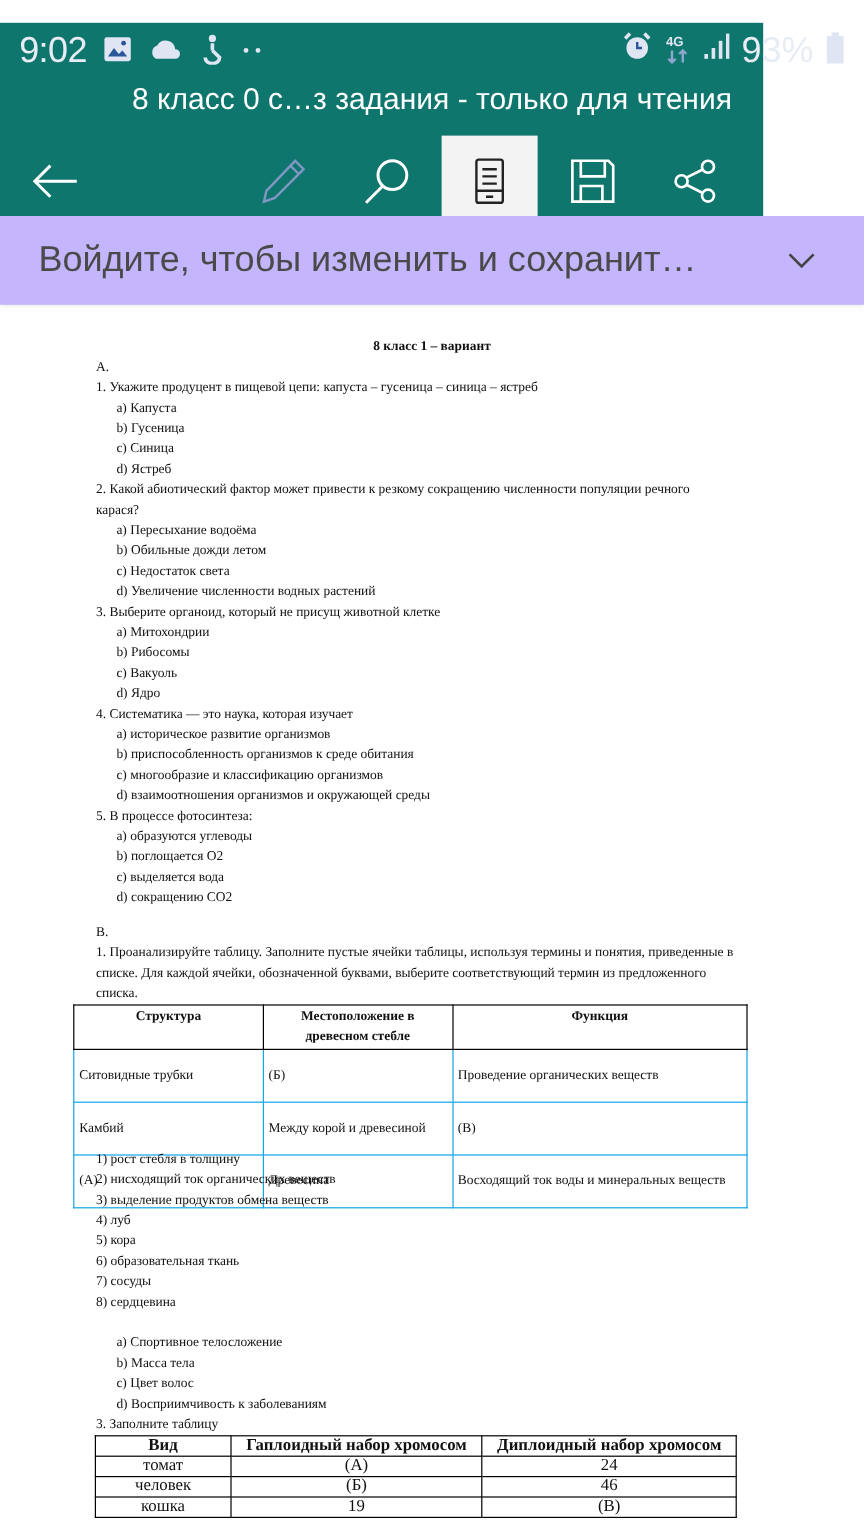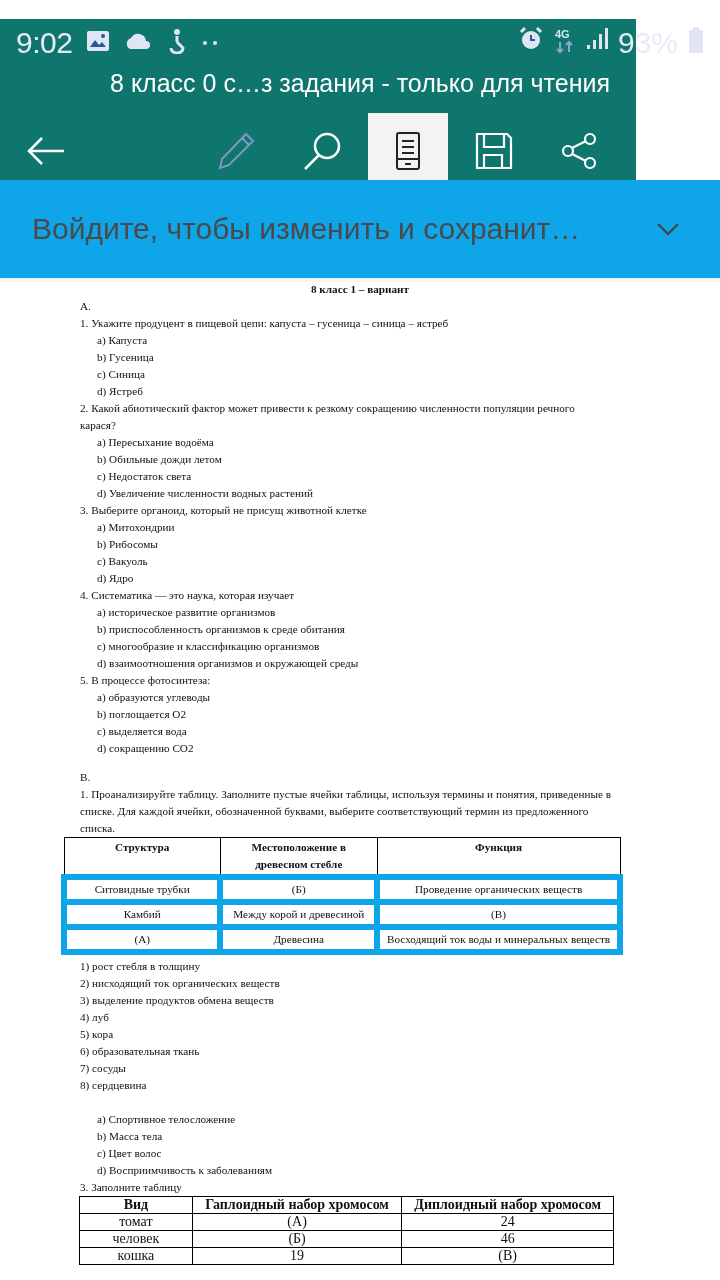--- a/index.html
+++ b/index.html
@@ -13,31 +13,31 @@
   .status-right { margin-left: auto; display: flex; gap: 10px; }
   .status-pct { font-size: 30px; color: #e8ecf5; }
   .sicon { display: inline-block; color: #dfe5f2; }
 
   .doc-title { position: absolute; left: 0; top: 50px; width: 720px; text-align: center; font-size: 25px; color: #ffffff; }
 
   .toolbar { position: absolute; left: 0; top: 94px; width: 720px; height: 80px; }
   .tbtn { position: absolute; top: 0; width: 80px; height: 80px; display: flex; align-items: center; justify-content: center; }
   .tbtn.active { background: #f3f3f3; }
 
-  .banner { position: absolute; left: 0; top: 180px; width: 720px; height: 98px; background: #0ea5e9; display: flex; align-items: center; padding: 0 32px; box-shadow: 0 2px 3px rgba(0,0,0,0.08); }
+  .banner { position: absolute; left: 0; top: 180px; width: 720px; height: 74px; background: #c4b5fd; display: flex; align-items: center; padding: 0 32px; box-shadow: 0 2px 3px rgba(0,0,0,0.08); }
   .banner-text { font-size: 30px; color: #4a4a4a; flex: 1; white-space: nowrap; overflow: hidden; }
   .banner-chevron { width: 40px; height: 40px; display: flex; align-items: center; justify-content: center; }
 
   .page { position: absolute; left: 0; top: 262px; width: 720px; height: 1018px; font-family: "Liberation Serif", serif; font-size: 11.2px; color: #111; }
   .line { position: absolute; left: 80px; white-space: nowrap; line-height: 17px; }
   .ind { left: 97px; }
   .center { left: 0; width: 720px; text-align: center; font-weight: bold; }
 
   table.t1 { position: absolute; left: 61px; top: 575px; width: 562px; border-collapse: collapse; font-size: 11.2px; }
-  table.t1 td { border: 6px solid #0ea5e9; text-align: center; vertical-align: top; padding: 1px 4px; line-height: 17px; }
+  table.t1 td { border: 1px solid #0ea5e9; vertical-align: top; padding: 13px 4px; line-height: 17px; }
   table.t1 th { border: 1px solid #000; text-align: center; vertical-align: top; padding: 1px 4px; line-height: 17px; font-weight: bold; }
 
   table.t2 { position: absolute; left: 79px; top: 934px; width: 535px; border-collapse: collapse; font-size: 14px; }
   table.t2 td, table.t2 th { border: 1px solid #000; text-align: center; padding: 0 4px; line-height: 16px; }
   table.t2 th { font-weight: bold; }
 </style>
 </head>
 <body>
 
 <div class="appbar">

